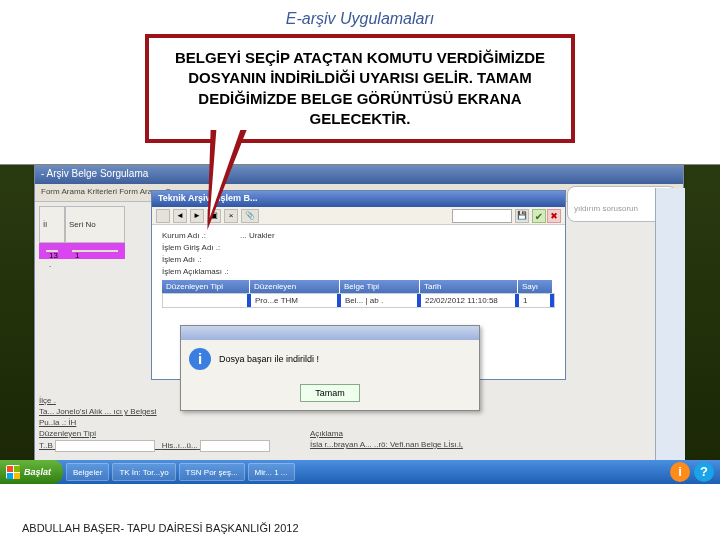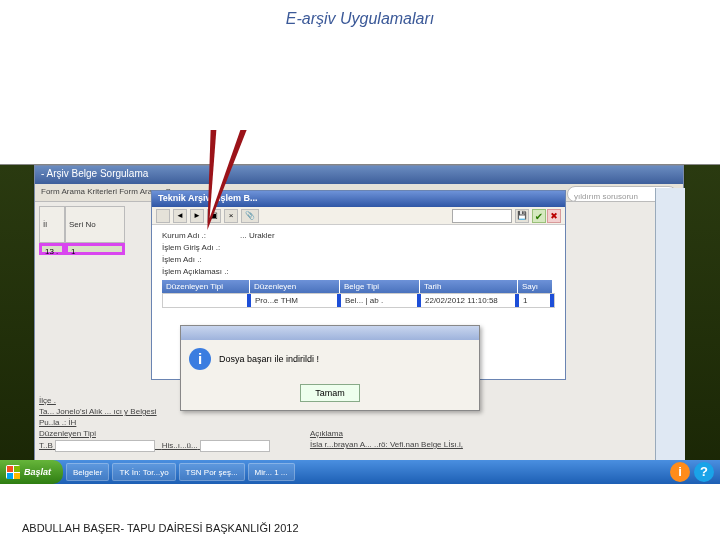--- a/index.html
+++ b/index.html
@@ -6,27 +6,27 @@
   body { width: 720px; height: 540px; background: #fff; font-family: Arial, sans-serif; overflow: hidden; position: relative; }
   .header-title { text-align: center; font-size: 16px; color: #3B5998; padding: 10px 0 6px; font-style: italic; }
   .callout-wrap { position: relative; z-index: 50; }
   .callout { margin: 0 auto; width: 430px; background: #fff; border: 4px solid #9b1319; padding: 10px 14px; text-align: center; font-weight: bold; font-size: 15px; line-height: 1.35; }
   .callout-tail { width: 0; height: 0; border-left: 18px solid transparent; border-right: 18px solid transparent; border-top: 100px solid #9b1319; position: absolute; left: 200px; top: 96px; transform: skewX(-12deg); }
   .callout-tail-inner { width: 0; height: 0; border-left: 12px solid transparent; border-right: 12px solid transparent; border-top: 88px solid #fff; position: absolute; left: 207px; top: 96px; transform: skewX(-12deg); }
   .desktop { position: absolute; left: 0; right: 0; top: 164px; height: 320px; background: linear-gradient(#2a3a10, #1a2605); border-top: 1px solid #888; }
   .main-window { position: absolute; left: 34px; top: 0; width: 650px; height: 303px; background: #eceae6; border: 1px solid #7a8aa8; box-shadow: 0 1px 2px rgba(0,0,0,.3); }
   .titlebar { height: 18px; background: linear-gradient(#6a8cc0, #3e5f9b); color: #fff; font-size: 10px; padding: 2px 6px; display: flex; }
   .titlebar .spacer { flex: 1; }
-  .search-pill { position: absolute; right: 6px; top: 20px; width: 110px; height: 16px; background: #fff; border: 1px solid #bbb; border-radius: 8px; font-size: 8px; color: #999; padding: 5px 6px; }
+  .search-pill { position: absolute; right: 6px; top: 20px; width: 110px; height: 16px; background: #fff; border: 1px solid #bbb; border-radius: 8px; font-size: 8px; color: #999; padding: 17px 6px; }
   .tabs { height: 18px; background: #e6e2d8; border-bottom: 1px solid #bbb; font-size: 8px; color: #444; padding: 3px 6px; }
   .left-body { position: absolute; left: 4px; top: 40px; width: 210px; }
   .grid-head { display: flex; font-size: 8px; color: #333; }
   .grid-head > div { border: 1px solid #bbb; background: #f0eee8; padding: 13px 3px; }
   .grid-row { display: flex; font-size: 8px; }
-  .grid-row > div { border: 3px solid #d946ef; background: #fff; padding: 1px 3px; height: 12px; }
+  .grid-row > div { border: 7px solid #d946ef; background: #fff; padding: 1px 3px; height: 12px; }
   .grid-row.sel > div { background: #d9e3c6; }
   .inner-window { position: absolute; left: 116px; top: 24px; width: 415px; height: 190px; background: #fff; border: 1px solid #6a84b2; }
   .inner-title { height: 16px; background: linear-gradient(#6d92d8, #2f56a5); color: #fff; font-size: 9px; font-weight: bold; padding: 2px 6px; }
   .inner-toolbar { height: 18px; background: #f3f0e8; border-bottom: 1px solid #ccc; display: flex; gap: 3px; align-items: center; padding: 0 4px; }
   .tb-btn { width: 14px; height: 14px; background: #e5e2d9; border: 1px solid #bbb; font-size: 8px; line-height: 12px; text-align: center; }
   .tb-right { margin-left: auto; display: flex; gap: 3px; align-items: center; }
   .tb-field { width: 60px; height: 14px; background: #fff; border: 1px solid #aaa; }
   .tb-xv { display: flex; gap: 1px; }
   .tb-xv .v { width: 14px; height: 14px; background: #d6e9c0; color: #2a7a00; font-size: 10px; text-align: center; line-height: 13px; border: 1px solid #9ac07a; }
   .tb-xv .x { width: 14px; height: 14px; background: #f3d0d0; color: #b00; font-size: 9px; text-align: center; line-height: 13px; border: 1px solid #d89a9a; }
@@ -59,20 +59,26 @@
   .tray { margin-left: auto; display: flex; align-items: center; gap: 4px; padding-right: 6px; }
   .tray-ico { width: 20px; height: 20px; border-radius: 50%; font-size: 13px; font-weight: bold; text-align: center; line-height: 20px; }
   .footer { position: absolute; left: 22px; bottom: 6px; font-size: 11px; color: #222; }
 </style>
 </head>
 <body>
 
 <div class="header-title">E-arşiv Uygulamaları</div>
 
 <div class="callout-wrap">
+  <div class="callout">
+    <div>BELGEYİ SEÇİP ATAÇTAN KOMUTU VERDİĞİMİZDE</div>
+    <div>DOSYANIN İNDİRİLDİĞİ UYARISI GELİR. TAMAM</div>
+    <div>DEDİĞİMİZDE BELGE GÖRÜNTÜSÜ EKRANA</div>
+    <div>GELECEKTİR.</div>
+  </div>
   <div class="callout-tail"></div>
   <div class="callout-tail-inner"></div>
 </div>
 
 <div class="desktop">
 
   <div class="main-window">
     <div class="titlebar">
       <span>- Arşiv Belge Sorgulama</span>
       <span class="spacer"></span>

